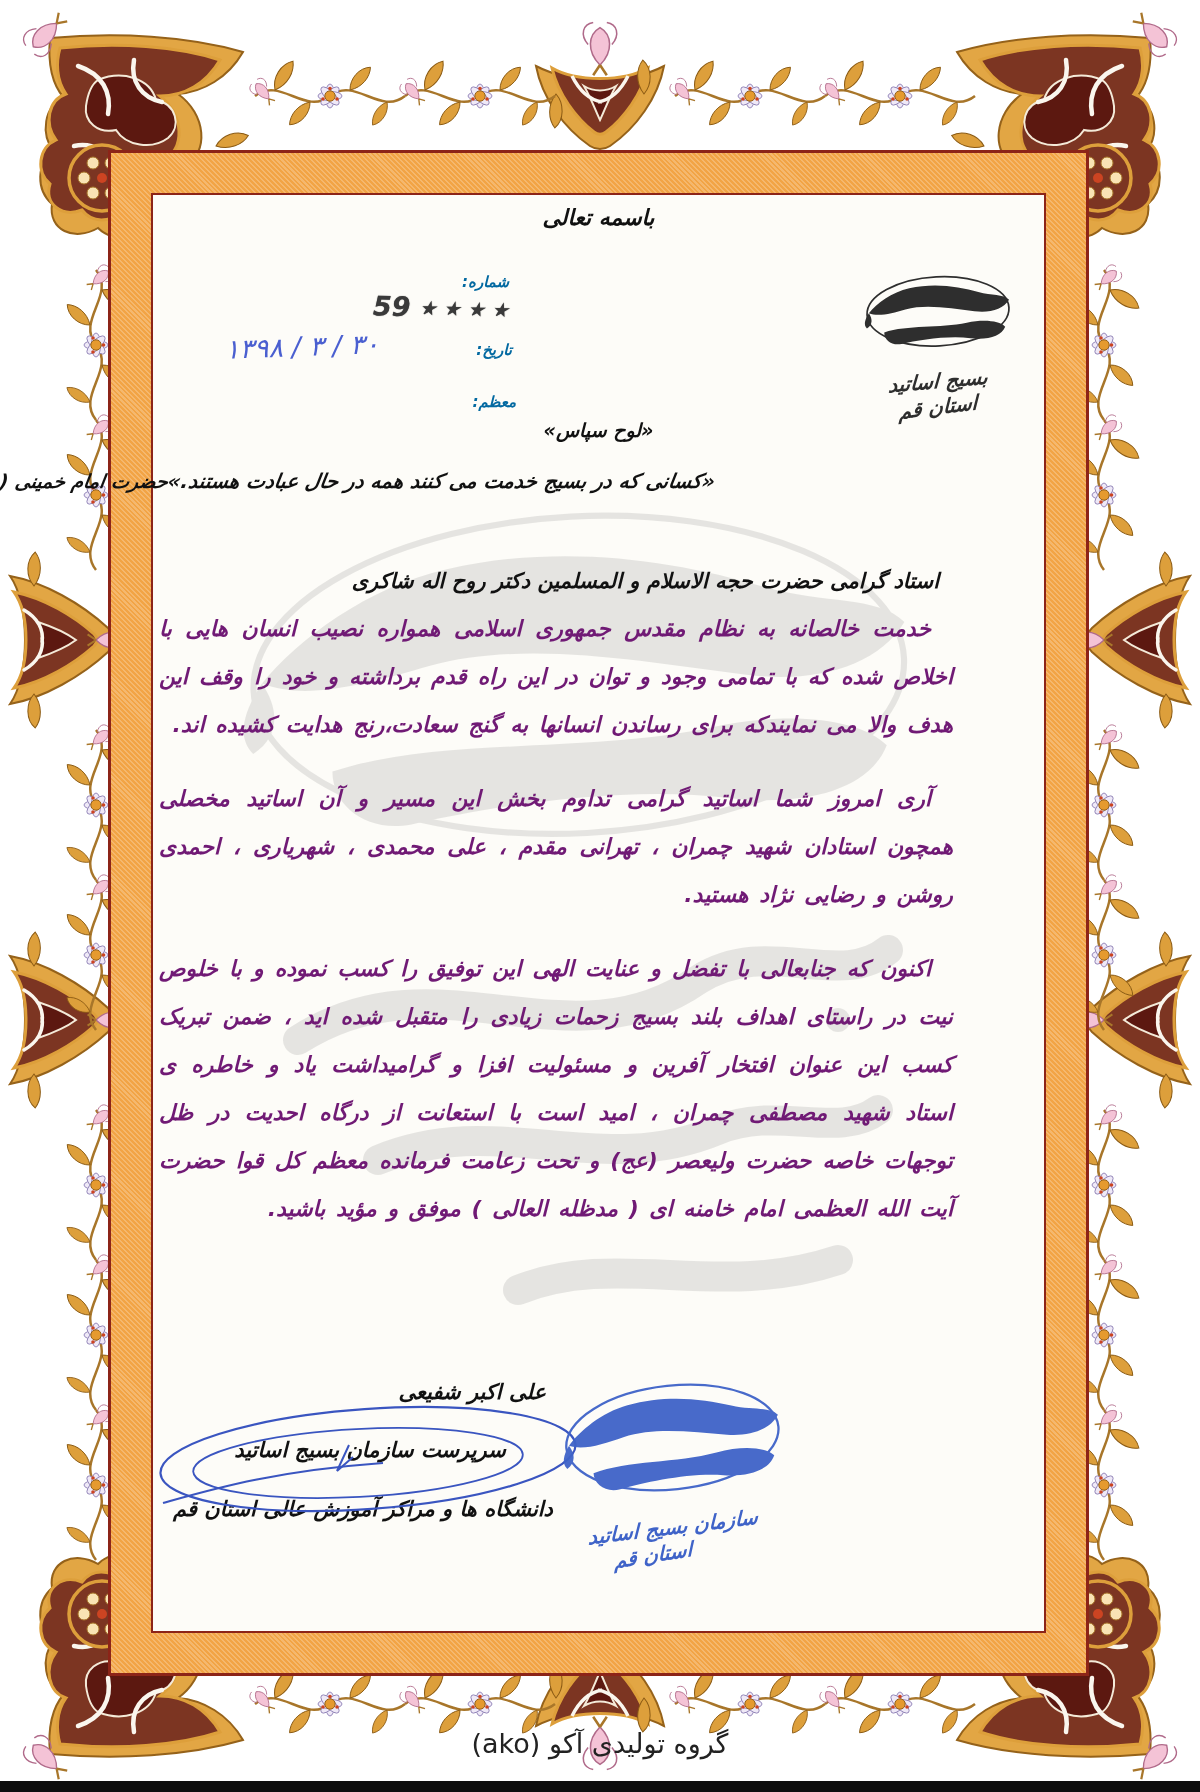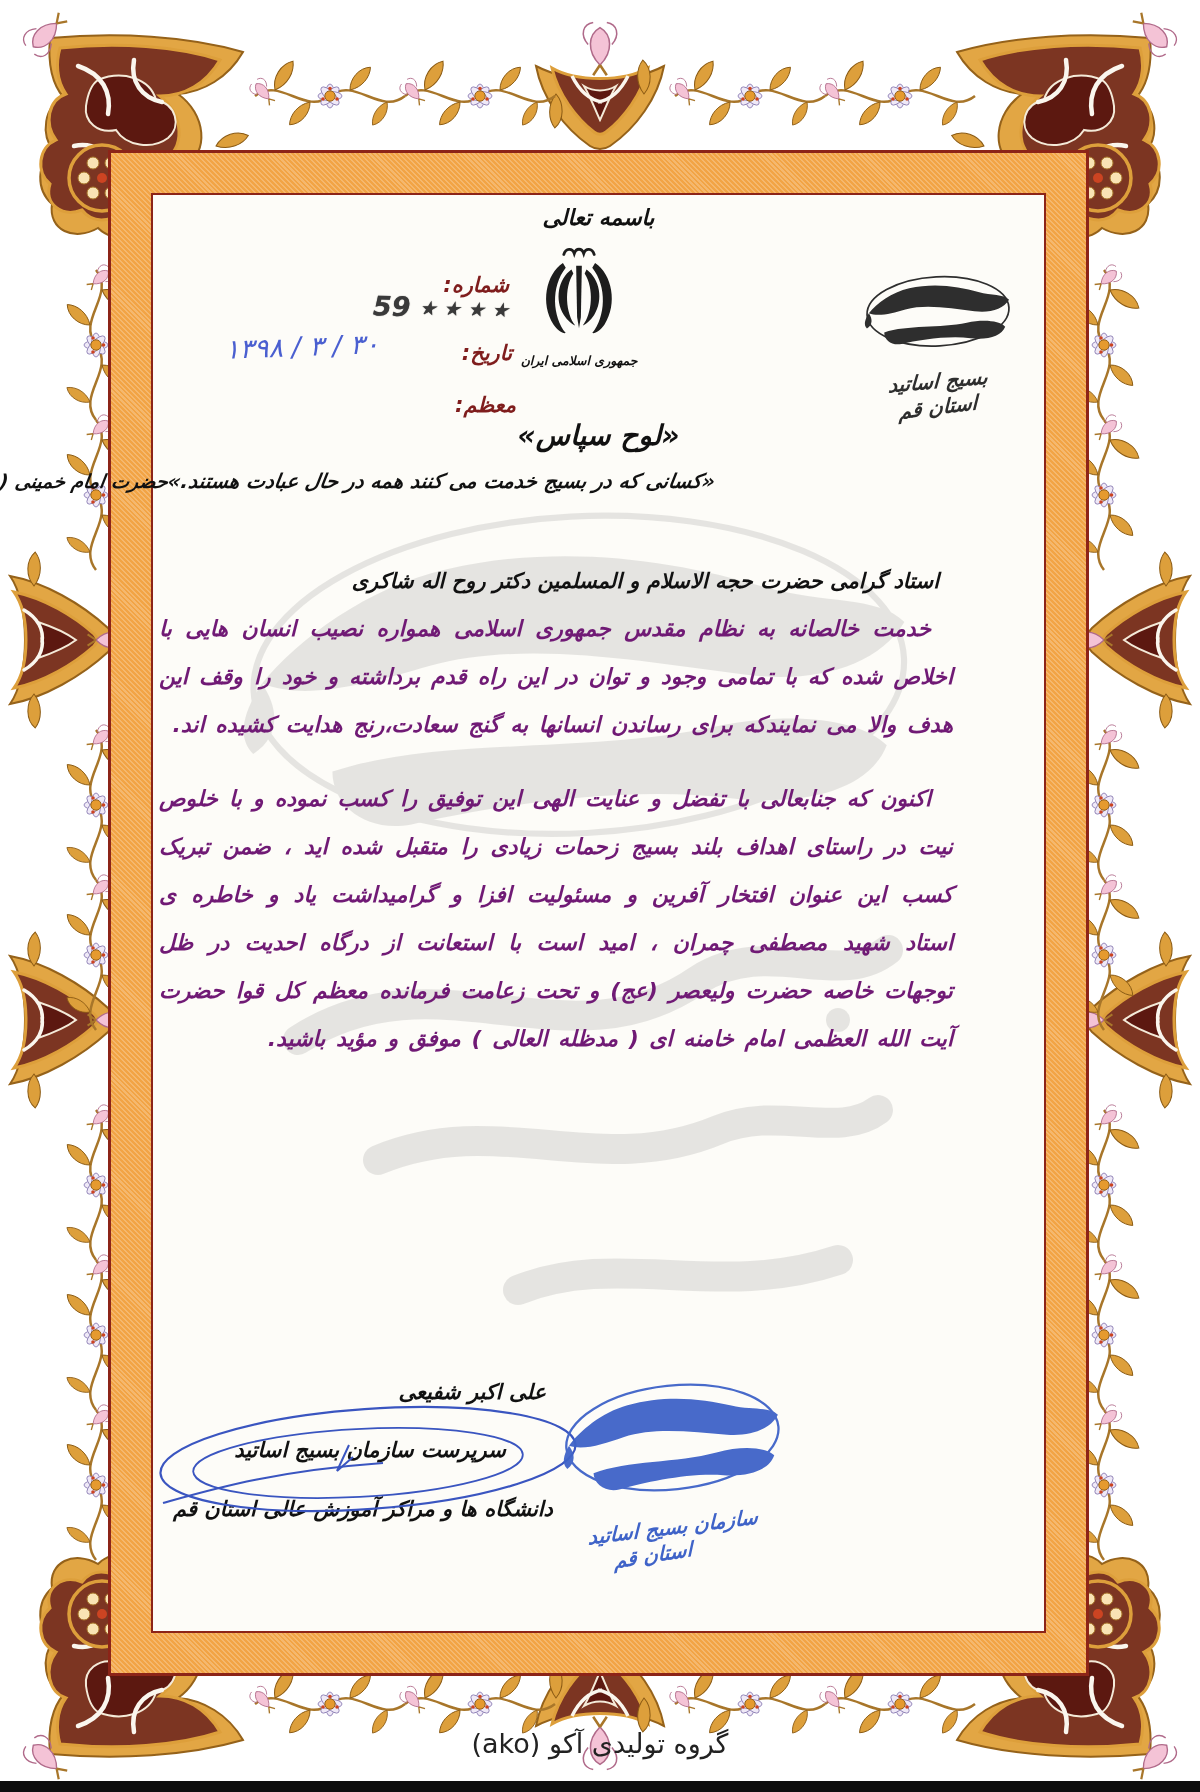--- a/index.html
+++ b/index.html
@@ -16,36 +16,36 @@
     border:3px solid #8c2418;background:#f2a445;z-index:2;
     background-image:repeating-linear-gradient(45deg, rgba(255,255,255,.22) 0 1.5px, transparent 1.5px 3.5px);
   }
   .frame-inner{
     position:absolute;inset:40px;border:2.5px solid #8c2418;background:#fdfcf8;
   }
   
   .content{position:absolute;inset:0;direction:rtl;color:#111;font-style:italic;}
   .center{left:0;right:0;text-align:center;}
   .bismillah{top:10px;font-size:22px;font-weight:bold;}
-  .f-label{position:absolute;font-size:21px;font-weight:bold;color:#7f1d1d;}
+  .f-label{position:absolute;font-size:15px;font-weight:bold;color:#0369a1;}
   .serial{
     position:absolute;right:537px;top:97px;font-size:27px;font-weight:bold;color:#3a3a3a;
     letter-spacing:4px;transform:rotate(1.5deg);direction:ltr;text-shadow:0 0 1px #555;
   }
   .date-hand{
     position:absolute;left:-6px;top:136px;width:310px;font-size:27px;color:#4a5fd0;
     letter-spacing:3px;transform:rotate(-2deg);direction:ltr;text-align:center;
   }
   .emblem-box{position:absolute;left:360px;top:50px;width:132px;text-align:center;}
   .emblem-box svg{display:block;margin:0 auto;}
   .emblem-caption{font-size:12.5px;font-weight:bold;margin-top:2px;}
   .orglogo{position:absolute;left:700px;top:76px;width:170px;text-align:center;color:#2e2e2e;}
   .orglogo .l1{font-size:20px;font-weight:bold;transform:rotate(-5deg) skewX(-8deg);margin-top:-2px;}
   .orglogo .l2{font-size:20px;font-weight:bold;transform:rotate(-7deg) skewX(-8deg);margin-top:2px;}
-  .doc-title{top:224px;font-size:28px;font-weight:bold;}
+  .doc-title{top:224px;font-size:19px;font-weight:bold;}
   .quote-row{position:absolute;top:274px;left:62px;width:500px;display:flex;justify-content:space-between;align-items:center;direction:rtl;}
   .quote-text{font-size:20px;font-weight:bold;transform:skewX(-8deg);white-space:nowrap;}
   .quote-attrib{font-size:19px;font-weight:bold;transform:skewX(-8deg);white-space:nowrap;}
   .addressee{position:absolute;top:374px;right:105px;font-size:21px;font-weight:bold;}
   .bodytext{position:absolute;top:410px;left:6px;width:794px;}
   .bodytext p{
     margin:0 0 26px 0;font-size:22px;font-weight:bold;line-height:48px;
     text-align:justify;word-spacing:3px;text-indent:22px;color:#701a75;
   }
   .xb{text-shadow:.4px 0 0 #000,-.4px 0 0 #000;}
@@ -195,33 +195,20 @@
       </svg>
 
       <div class="abs center bismillah">باسمه تعالی</div>
 
       <div class="f-label" style="right:535px;top:78px;">شماره:</div>
       <div class="serial">٭ ٭ ٭ ٭ 59</div>
       <div class="f-label" style="right:532px;top:146px;">تاریخ:</div>
       <div class="date-hand">۱۳۹۸ / ۳ / ۳۰</div>
       <div class="f-label" style="right:528px;top:198px;">معظم:</div>
 
-      <div class="emblem-box">
-        <svg width="96" height="106" viewBox="0 0 100 112" xmlns="http://www.w3.org/2000/svg">
-          <g fill="#1d1d1d">
-            <path d="M34,10 C36,3 43,3 45,9 C47,3 53,3 55,9 C57,3 64,3 66,10" stroke="#1d1d1d" stroke-width="3" fill="none" stroke-linecap="round"></path>
-            <path d="M47,22 h6 l-1,54 l-2,12 l-2,-12 Z"></path>
-            <path d="M42,26 C28,36 24,58 34,74 C38,80 43,84 46,85 C36,72 34,46 44,30 Z"></path>
-            <path d="M33,19 C15,31 9,62 23,84 C27,90 33,94 36,93 C22,76 20,44 36,24 Z"></path>
-            <path d="M58,26 C72,36 76,58 66,74 C62,80 57,84 54,85 C64,72 66,46 56,30 Z"></path>
-            <path d="M67,19 C85,31 91,62 77,84 C73,90 67,94 64,93 C78,76 80,44 64,24 Z"></path>
-          </g>
-        </svg>
-        <div class="emblem-caption">جمهوری اسلامی ایران</div>
-      </div>
 
       <div class="orglogo">
         <svg width="160" height="96" viewBox="0 0 164 100" xmlns="http://www.w3.org/2000/svg" style="color:#2e2e2e;">
           <ellipse cx="82" cy="42" rx="74" ry="36" fill="none" stroke="currentColor" stroke-width="1.8" transform="rotate(-3 82 42)"></ellipse>
           <path d="M10,44 C18,34 34,22 52,18 C78,12 104,16 124,22 C138,26 150,24 156,30 C150,40 136,44 120,42 C96,39 70,34 48,40 C34,44 20,48 10,44 Z" fill="currentColor"></path>
           <path d="M26,64 C50,56 84,60 112,54 C130,50 146,52 152,58 C148,68 134,72 116,70 C92,67 62,72 44,76 C34,78 26,72 26,64 Z" fill="currentColor"></path>
           <path d="M10,44 C6,50 4,56 8,60 C14,56 14,50 10,44 Z" fill="currentColor"></path>
         </svg>
         <div class="l1">بسیج اساتید</div>
         <div class="l2">استان قم</div>
@@ -231,20 +218,21 @@
 
       <div class="quote-row">
         <span class="quote-text">«کسانی که در بسیج خدمت می کنند همه در حال عبادت هستند.»</span>
         <span class="quote-attrib">حضرت امام خمینی (ره)</span>
       </div>
 
       <div class="addressee">استاد گرامی حضرت حجه الاسلام و المسلمین دکتر روح اله شاکری</div>
 
       <div class="bodytext">
         <p>خدمت خالصانه به نظام مقدس جمهوری اسلامی همواره نصیب انسان هایی با اخلاص شده که با تمامی وجود و توان در این راه قدم برداشته و خود را وقف این هدف والا می نمایندکه برای رساندن انسانها به گنج سعادت،رنج هدایت کشیده اند.</p>
+        <p>آری امروز شما اساتید گرامی تداوم بخش این مسیر و آن اساتید مخصلی همچون استادان شهید چمران ، تهرانی مقدم ، علی محمدی ، شهریاری ، احمدی روشن و رضایی نژاد هستید.</p>
         <p>اکنون که جنابعالی با تفضل و عنایت الهی این توفیق را کسب نموده و با خلوص نیت در راستای اهداف بلند بسیج زحمات زیادی را متقبل شده اید ، ضمن تبریک کسب این عنوان افتخار آفرین و مسئولیت افزا و گرامیداشت یاد و خاطره ی استاد شهید مصطفی چمران ، امید است با استعانت از درگاه احدیت در ظل توجهات خاصه حضرت ولیعصر (عج) و تحت زعامت فرمانده معظم کل قوا حضرت آیت الله العظمی امام خامنه ای ( مدظله العالی ) موفق و مؤید باشید.</p>
       </div>
 
       <div class="sig-name">علی اکبر شفیعی</div>
       <div class="sig-title">سرپرست سازمان بسیج اساتید</div>
       <div class="sig-org">دانشگاه ها و مراکز آموزش عالی استان قم</div>
       <svg id="sig-ellipse" viewBox="0 0 432 122" xmlns="http://www.w3.org/2000/svg">
         <g stroke="#3a55c0" fill="none">
           <ellipse cx="215" cy="58" rx="208" ry="50" stroke-width="2.2" transform="rotate(-4 215 58)"></ellipse>
           <ellipse cx="205" cy="62" rx="165" ry="34" stroke-width="1.8" transform="rotate(-3 205 62)"></ellipse>

